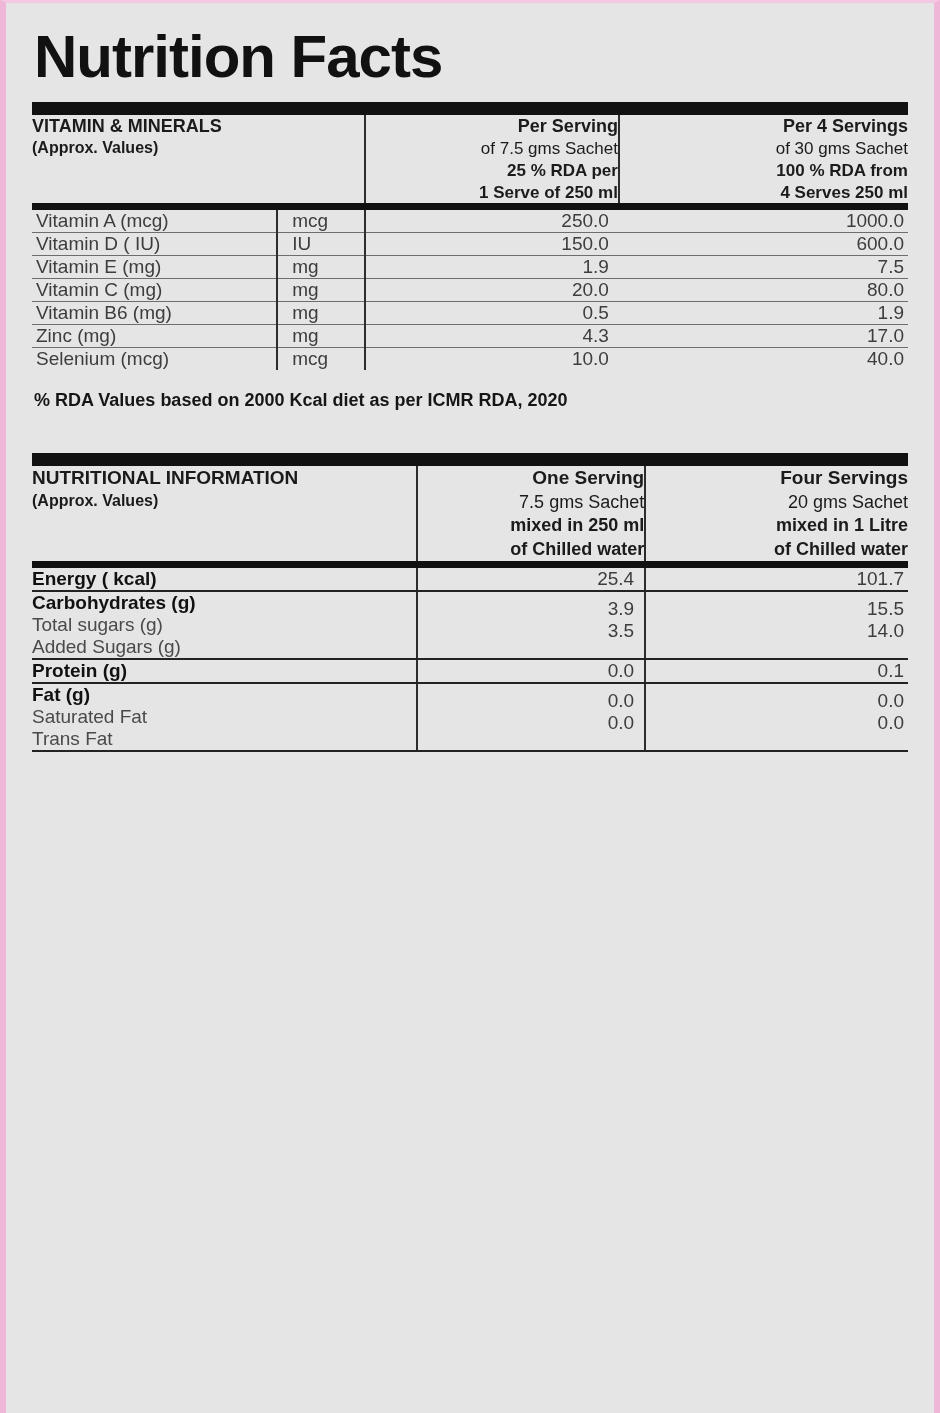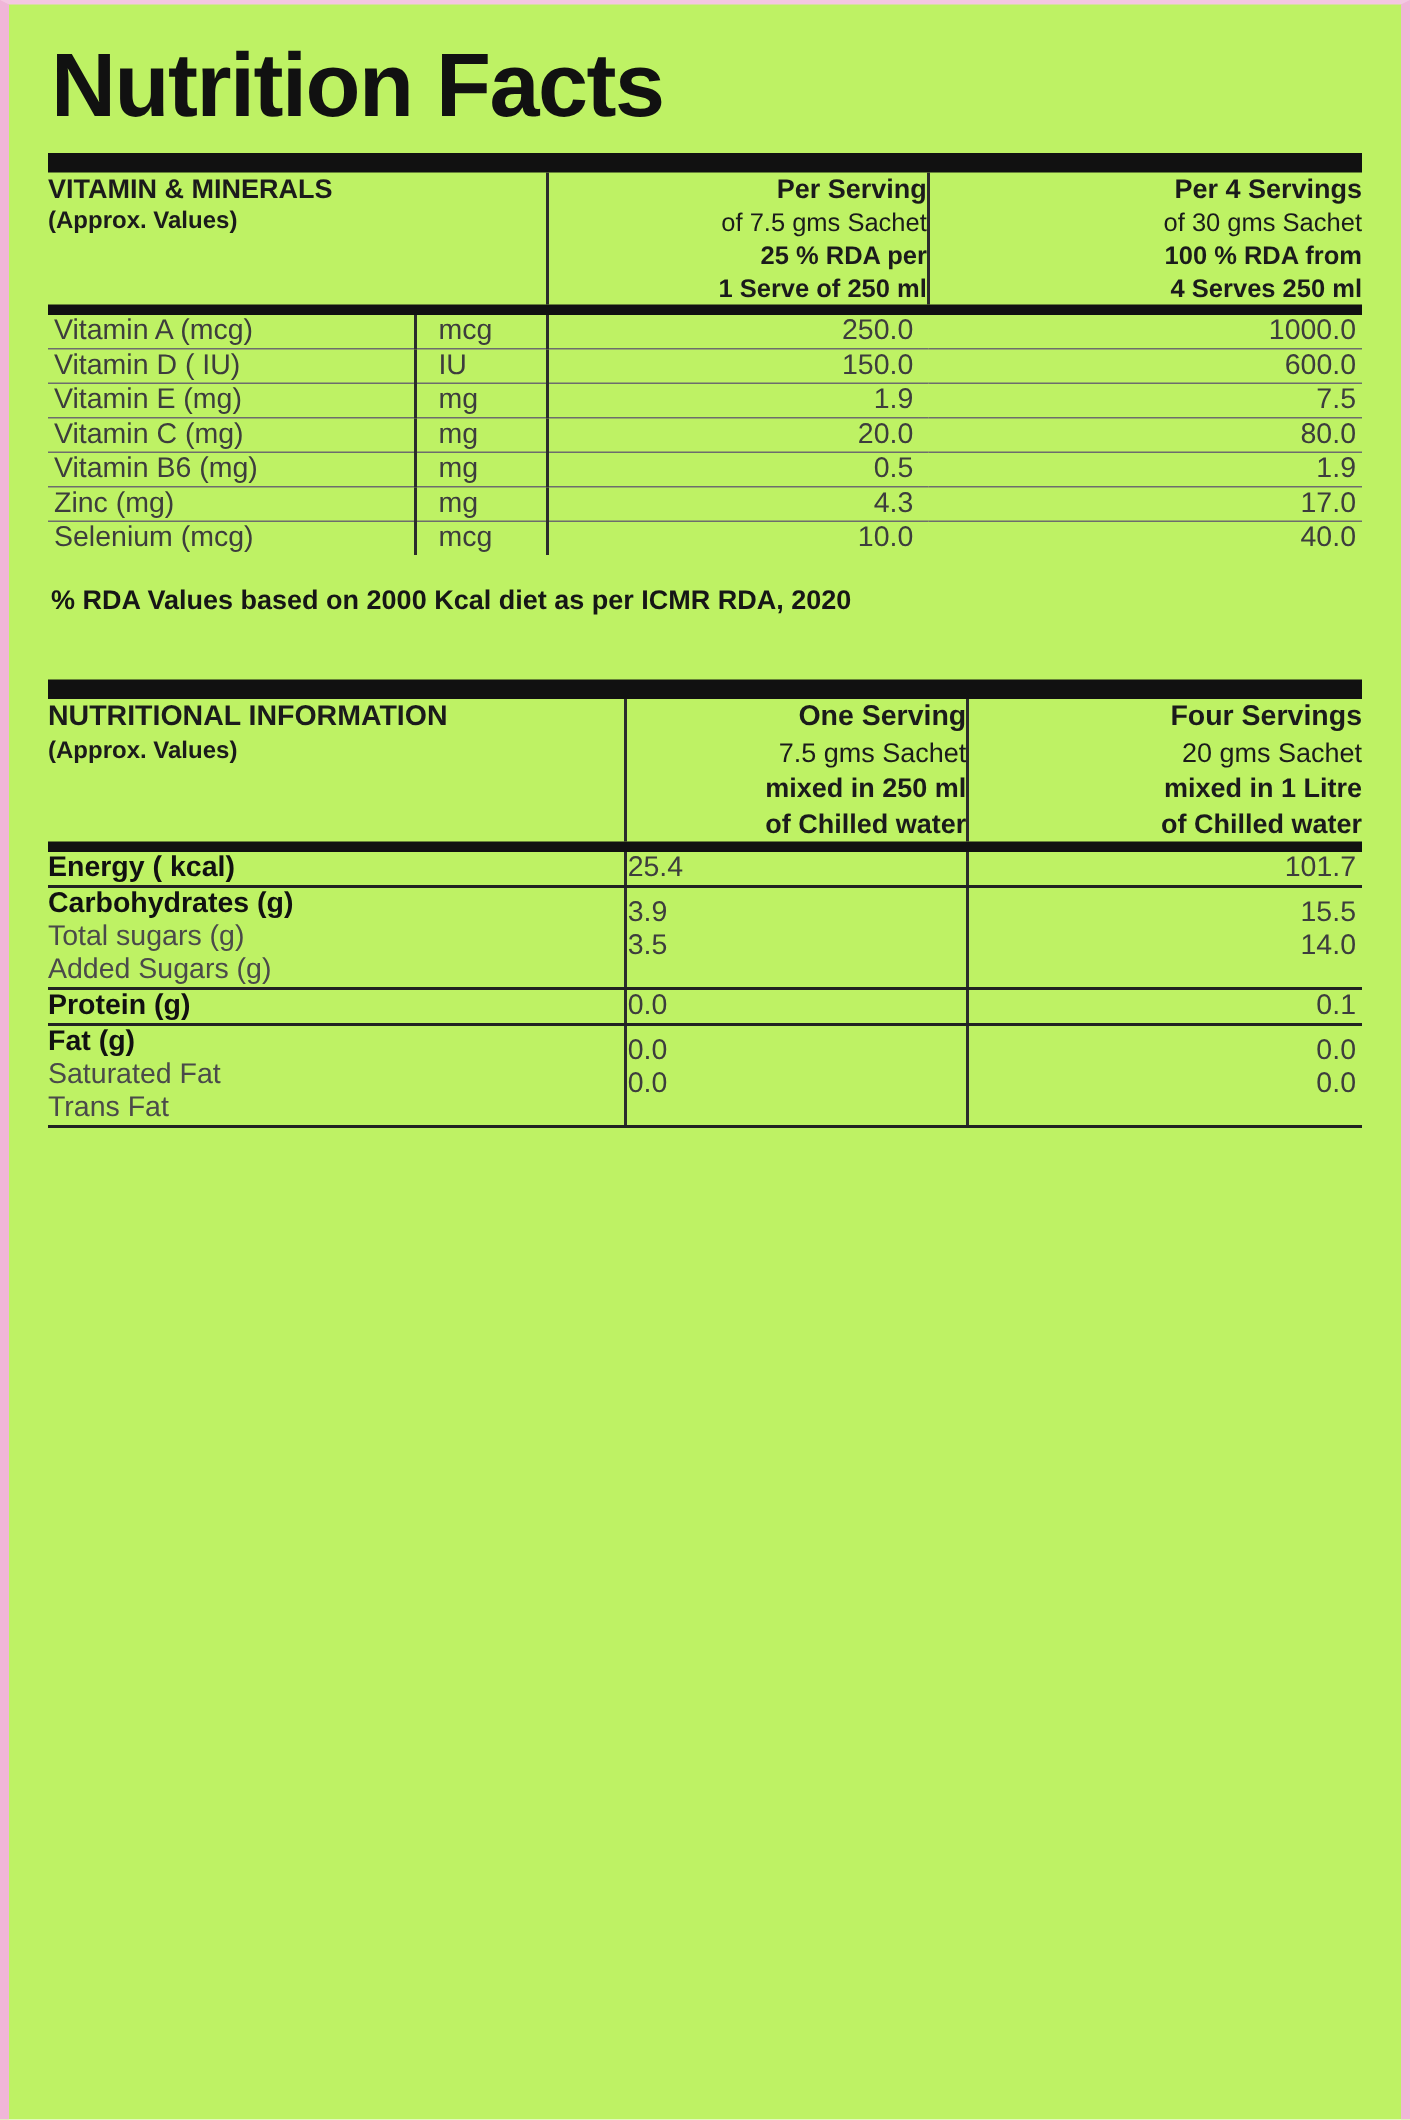--- a/index.html
+++ b/index.html
@@ -12,21 +12,21 @@
     height: 1413px;
     font-family: "Liberation Sans", sans-serif;
     color: #1b1b1b;
     overflow: hidden;
   }
   .label-card {
     position: relative;
     width: 940px;
     height: 1413px;
     box-sizing: border-box;
-    background: #bef264;
+    background: #e5e5e5;
     border-left: 6px solid #f0b6d8;
     border-right: 6px solid #f0b6d8;
     border-top: 3px solid #f4c7e2;
     padding: 18px 22px 0 22px;
   }
   .title {
     font-size: 60px;
     font-weight: bold;
     letter-spacing: -1px;
     line-height: 1.05;
@@ -112,21 +112,21 @@
   .ni-head .col .l1 { font-weight: bold; font-size: 19px; }
   .ni-head .col .l2 { font-weight: normal; font-size: 18px; padding-left: 32px; }
   .ni-head .col .l3 { font-weight: bold; font-size: 18px; }
   .ni-head .col .l4 { font-weight: bold; font-size: 18px; }
 
   .ni-row td {
     font-size: 19px;
     padding: 10px 8px 10px 4px;
     border-bottom: 2px solid #222222;
   }
-  .ni-row td.c { border-left: 2px solid #2c2c2c; padding-right: 10px; }
+  .ni-row td.c { border-left: 2px solid #2c2c2c; text-align: right; padding-right: 10px; }
   .ni-row td.c2 { text-align: right; padding-right: 4px; }
   .ni-row .main { font-weight: bold; color: #111111; }
   .ni-row .sub-line { color: #4a4a4a; font-weight: normal; }
   .ni-row .val { color: #3d3d3d; }
   .spacer-line { height: 6px; }
 </style>
 </head>
 <body>
 
 <div class="label-card">

